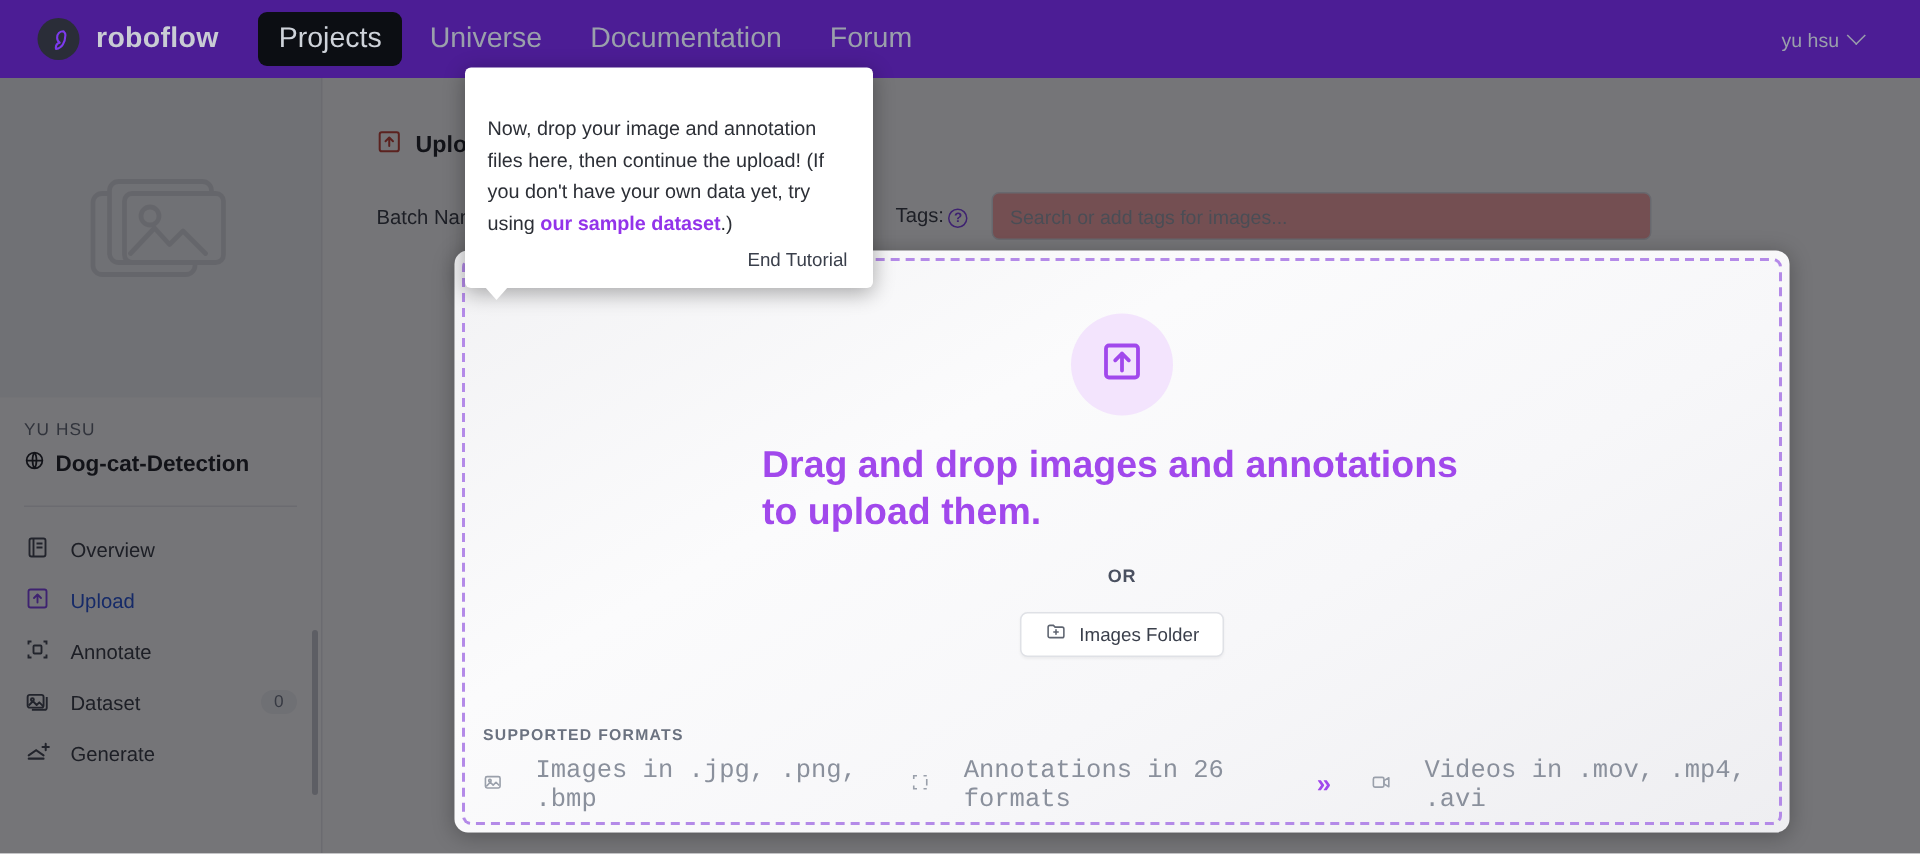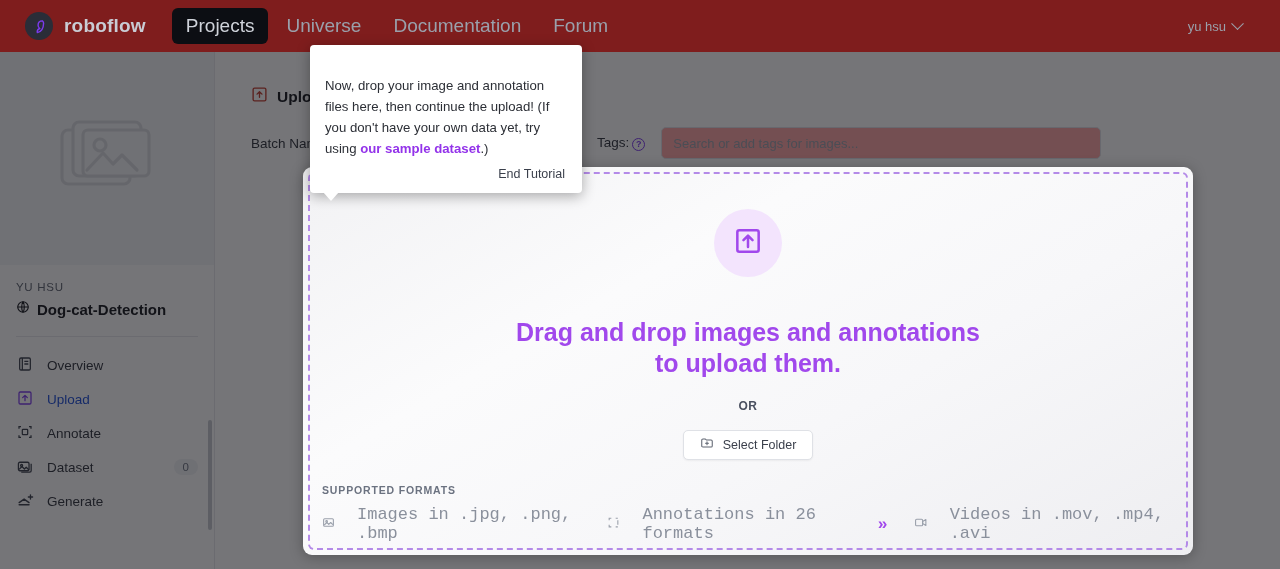--- a/index.html
+++ b/index.html
@@ -8,21 +8,21 @@
     overflow: hidden;
     font-family: "Liberation Sans", sans-serif;
     background: #ffffff;
   }
   #root { position: relative; width: 1280px; height: 569px; }
 
   
   .navbar {
     position: absolute; top: 0; left: 0;
     width: 1280px; height: 52px;
-    background: #7f1d1d;
+    background: #4c1d95;
     display: flex; align-items: center;
     padding: 0 18px;
     z-index: 60;
   }
   .brand { display: flex; align-items: center; gap: 11px; margin-left: 7px; }
   .brand-logo {
     width: 28px; height: 28px; border-radius: 50%;
     background: #2a2d38;
     display: flex; align-items: center; justify-content: center;
   }
@@ -144,21 +144,21 @@
   .dz-center {
     position: absolute; left: 0; right: 0; top: 42px;
     display: flex; flex-direction: column; align-items: center;
   }
   .dz-circle {
     width: 68px; height: 68px; border-radius: 50%;
     background: #f3e4fd;
     display: flex; align-items: center; justify-content: center;
   }
   .dz-title {
-    margin-top: 40px; text-align: center;
+    margin-top: 18px; text-align: left;
     font-size: 25px; font-weight: bold; line-height: 1.23;
     color: #a148ec; max-width: 480px;
   }
   .dz-or { margin-top: 20px; font-size: 12px; font-weight: bold; color: #4a5060; letter-spacing: .5px; }
   .dz-btn {
     margin-top: 17px;
     display: inline-flex; align-items: center; gap: 9px;
     height: 30px; padding: 0 16px;
     background: #fff; border: 1px solid #dfe1e6; border-radius: 5px;
     font-size: 12.5px; color: #3a3f4b; cursor: pointer;
@@ -352,21 +352,21 @@
       </div>
       <div class="dz-title">Drag and drop images and annotations to upload them.</div>
       <div class="dz-or">OR</div>
       <button class="dz-btn">
         <span>
           <svg width="14" height="14" viewBox="0 0 24 24" fill="none" stroke="#5e6470" stroke-width="1.8">
             <path d="M3 7a2 2 0 012-2h4l2 2h8a2 2 0 012 2v8a2 2 0 01-2 2H5a2 2 0 01-2-2z"></path>
             <path d="M12 10v5M9.5 12.5h5" stroke-linecap="round"></path>
           </svg>
         </span>
-        <span>Select Folder</span>
+        <span>Images Folder</span>
       </button>
     </div>
 
     <div class="dz-foot">
       <div class="dz-foot-title">SUPPORTED FORMATS</div>
       <div class="dz-foot-row">
         <div class="dz-fmt">
           <span>
             <svg width="13" height="13" viewBox="0 0 24 24" fill="none" stroke="#9aa0ab" stroke-width="2">
               <rect x="3" y="5" width="18" height="14" rx="2"></rect>

